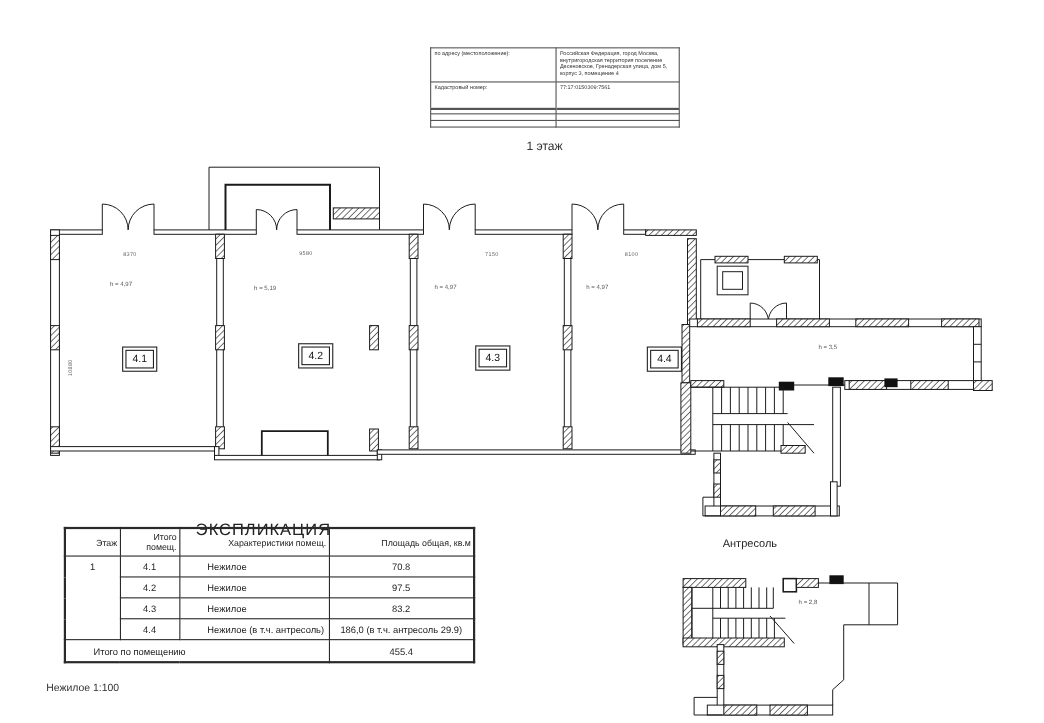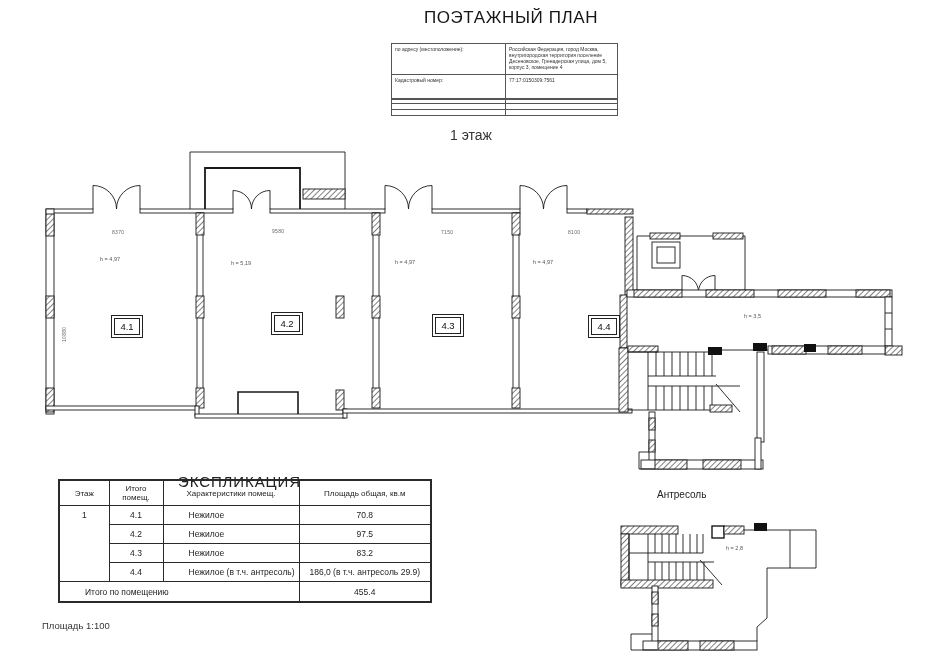--- a/index.html
+++ b/index.html
@@ -1,40 +1,40 @@
 <!DOCTYPE html>
 <html><head>
 <meta charset="utf-8">
 <style>
   html,body{margin:0;padding:0;background:#fff;}
   .canvas{position:relative;width:949px;height:657px;background:#fff;overflow:hidden;
           font-family:"Liberation Sans",sans-serif;color:#1a1a1a;}
   .abs{position:absolute;}
   .page-title{left:391px;top:8px;width:240px;text-align:center;font-size:17px;
               letter-spacing:.6px;color:#161616;}
-  .floor-label{left:450px;top:127px;width:90px;text-align:left;font-size:14px;color:#333;}
+  .floor-label{left:450px;top:127px;width:90px;text-align:center;font-size:11px;color:#333;}
   .expl-title{left:178px;top:439px;font-size:15px;letter-spacing:.9px;color:#222;margin-top:34px;}
   .mezz-label{left:657px;top:489px;width:130px;text-align:left;font-size:10px;color:#222;}
   .scale-label{left:42px;top:620px;font-size:9.5px;color:#333;}
 
   
   table{border-collapse:collapse;}
   .info{left:391px;top:43px;width:226px;table-layout:fixed;border:1.5px solid #444;}
   .info td{border:1px solid #555;font-size:5px;line-height:6px;color:#333;
            vertical-align:top;padding:2px 3px;overflow:hidden;}
   .info .r1 td{height:26px;}
   .info .r2 td{height:19px;}
   .info .r3 td{height:3px;padding:0;border-top:2px solid #555;}
   .info .r4 td{height:5px;padding:0;}
   .info .r5 td{height:5px;padding:0;}
 
   
   .expl{left:58px;top:479px;width:372px;table-layout:fixed;border:2px solid #2a2a2a;}
   .expl th,.expl td{border:1px solid #2a2a2a;font-weight:normal;color:#222;overflow:hidden;}
-  .expl th{font-size:8px;height:22px;text-align:center;padding:1px 2px;}
+  .expl th{font-size:8px;height:22px;text-align:right;padding:1px 2px;}
   .expl td{font-size:8.5px;height:18px;text-align:center;padding:0 2px;}
   .expl td.lft{text-align:left;padding-left:25px;}
   .expl tr.total td{height:19px;margin-left:31px;}
 
   
   .dim{font-size:5px;color:#666;letter-spacing:.3px;white-space:nowrap;}
   .hlbl{font-size:5.5px;color:#555;white-space:nowrap;}
   .vdim{transform:rotate(-90deg);transform-origin:left top;}
   .roombox{width:24px;height:15px;background:#fff;border:1px solid #222;outline:1px solid #222;
            outline-offset:2px;display:flex;align-items:center;justify-content:center;
@@ -172,21 +172,20 @@
         <rect x="652" y="592" width="6" height="12" fill="url(#hatch)"></rect>
         <rect x="652" y="614" width="6" height="12" fill="url(#hatch)"></rect>
         <rect x="643" y="641" width="114" height="9" fill="#fff"></rect>
         <rect x="658" y="641" width="30" height="9" fill="url(#hatch)"></rect>
         <rect x="700" y="641" width="34" height="9" fill="url(#hatch)"></rect>
         <path d="M652,634 H631 V650 H657"></path>
       </g>
     </g>
   </svg>
 
-  <div class="abs page-title">ПОЭТАЖНЫЙ ПЛАН</div>
   <div class="abs floor-label">1 этаж</div>
 
   <table class="abs info">
     <colgroup>
         <col style="width:114px">
         <col style="width:112px">
       </colgroup>
     <tbody>
         <tr class="r1">
       <td>по адресу (местоположение):</td>
@@ -265,14 +264,14 @@
       <td>186,0 (в т.ч. антресоль 29.9)</td>
     </tr>
     <tr class="total">
       <td colspan="3" class="lft">Итого по помещению</td>
       <td>455.4</td>
     </tr>
   </tbody>
     </table>
 
   <div class="abs mezz-label">Антресоль</div>
-  <div class="abs scale-label">Площадь 1:100</div>
+  <div class="abs scale-label">Нежилое 1:100</div>
 </div>
 
 </body></html>

